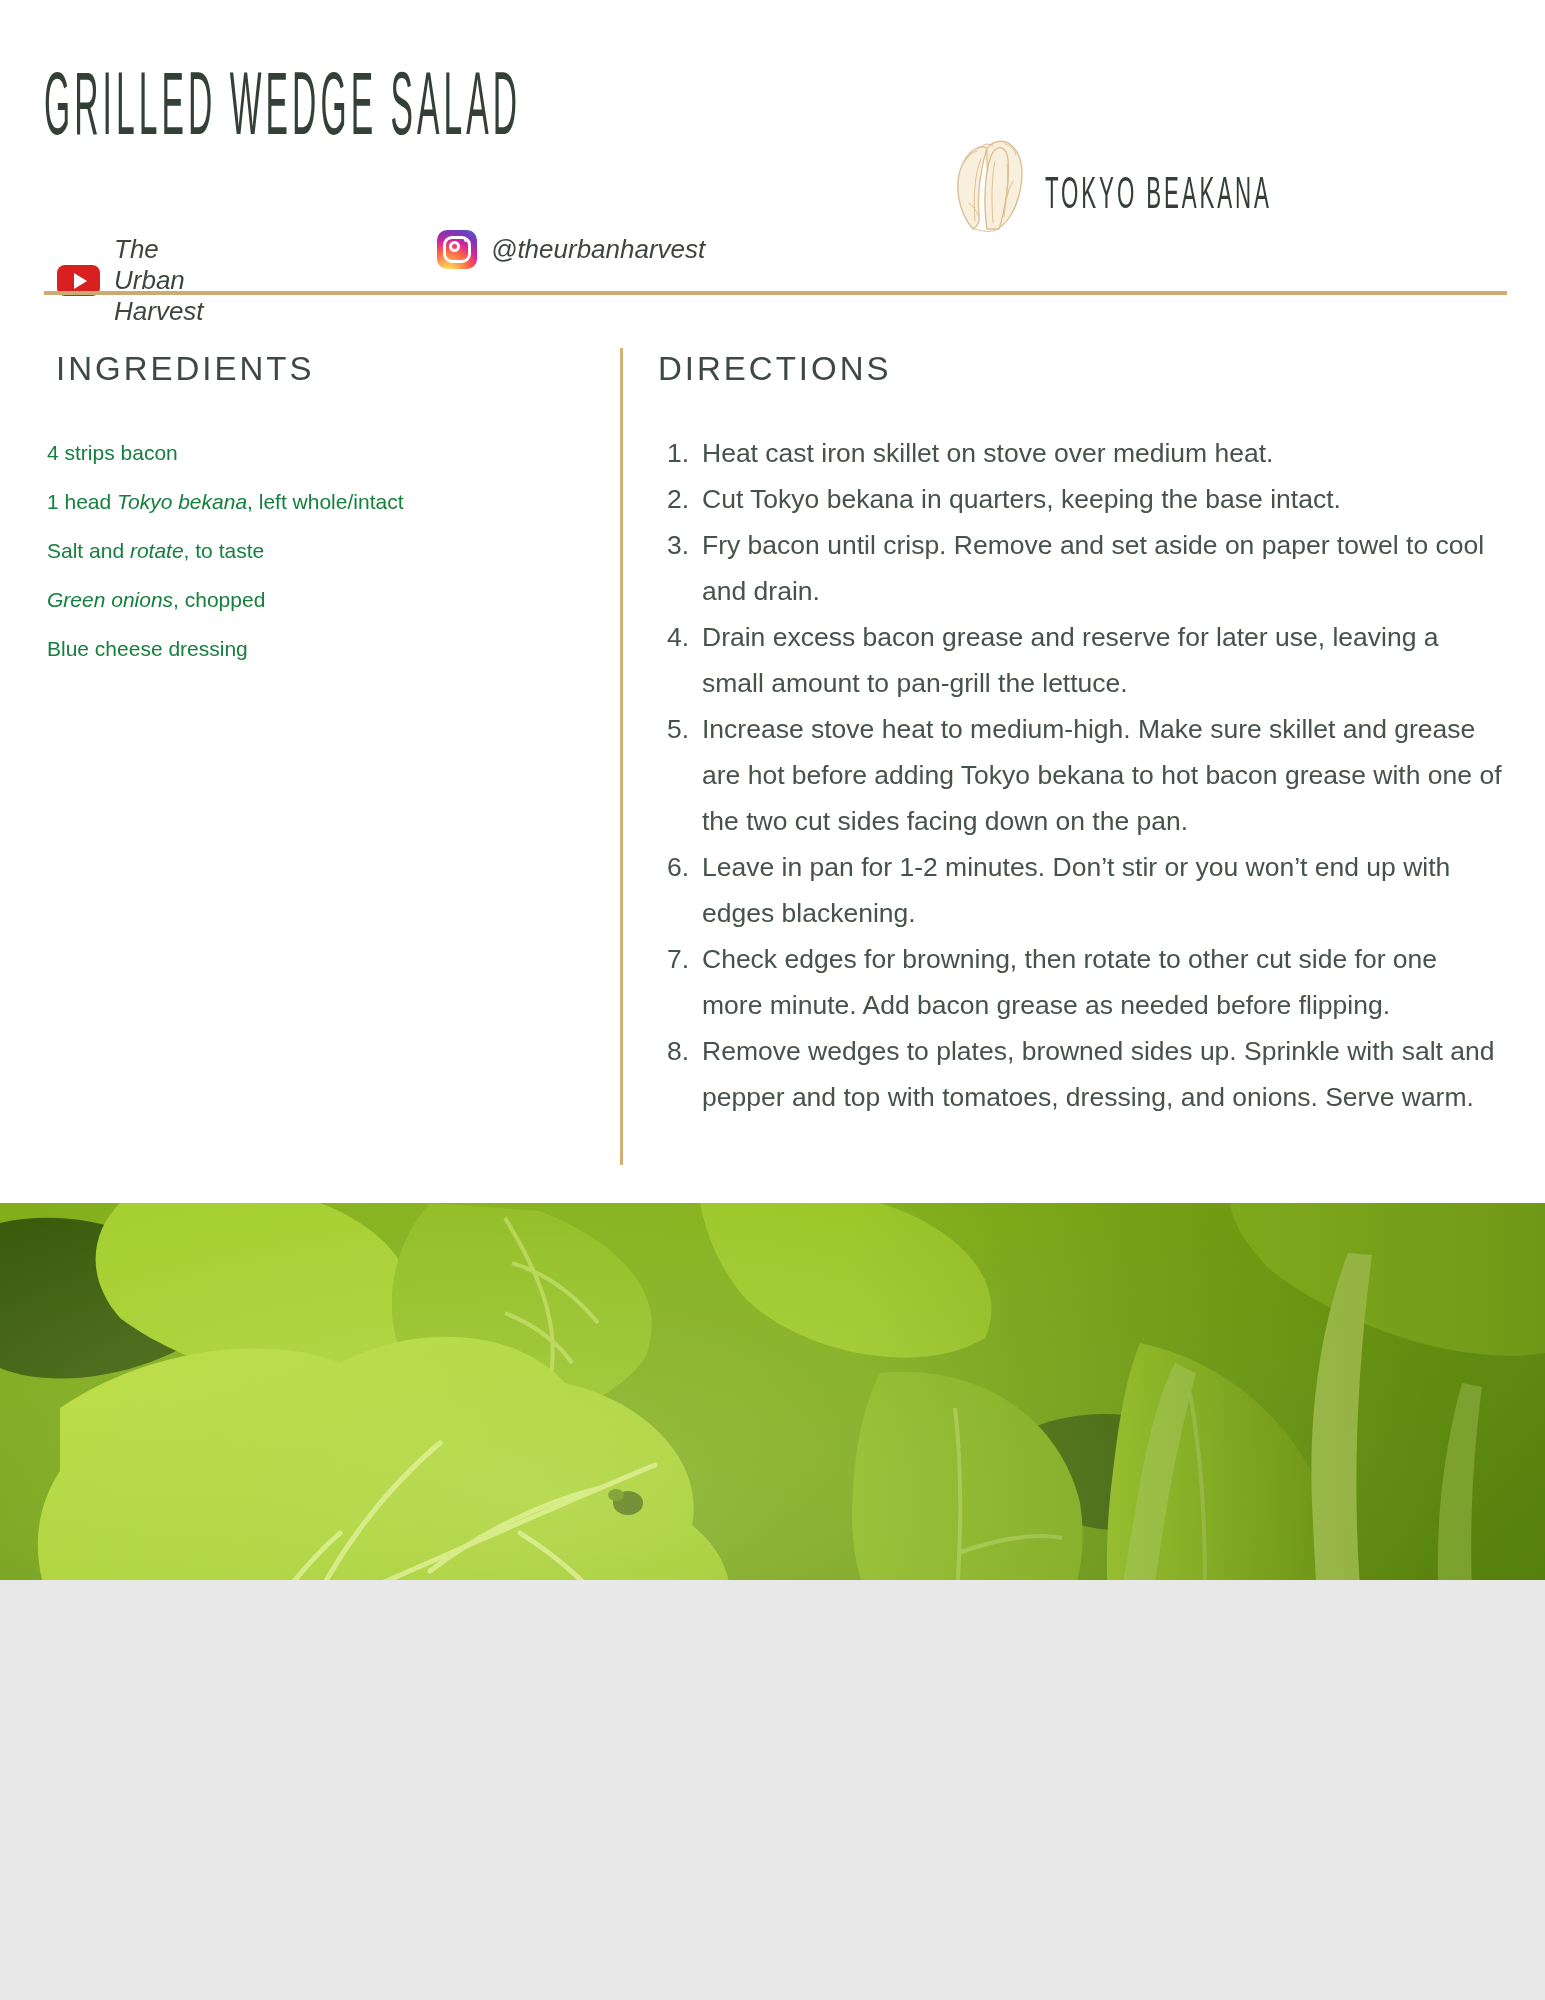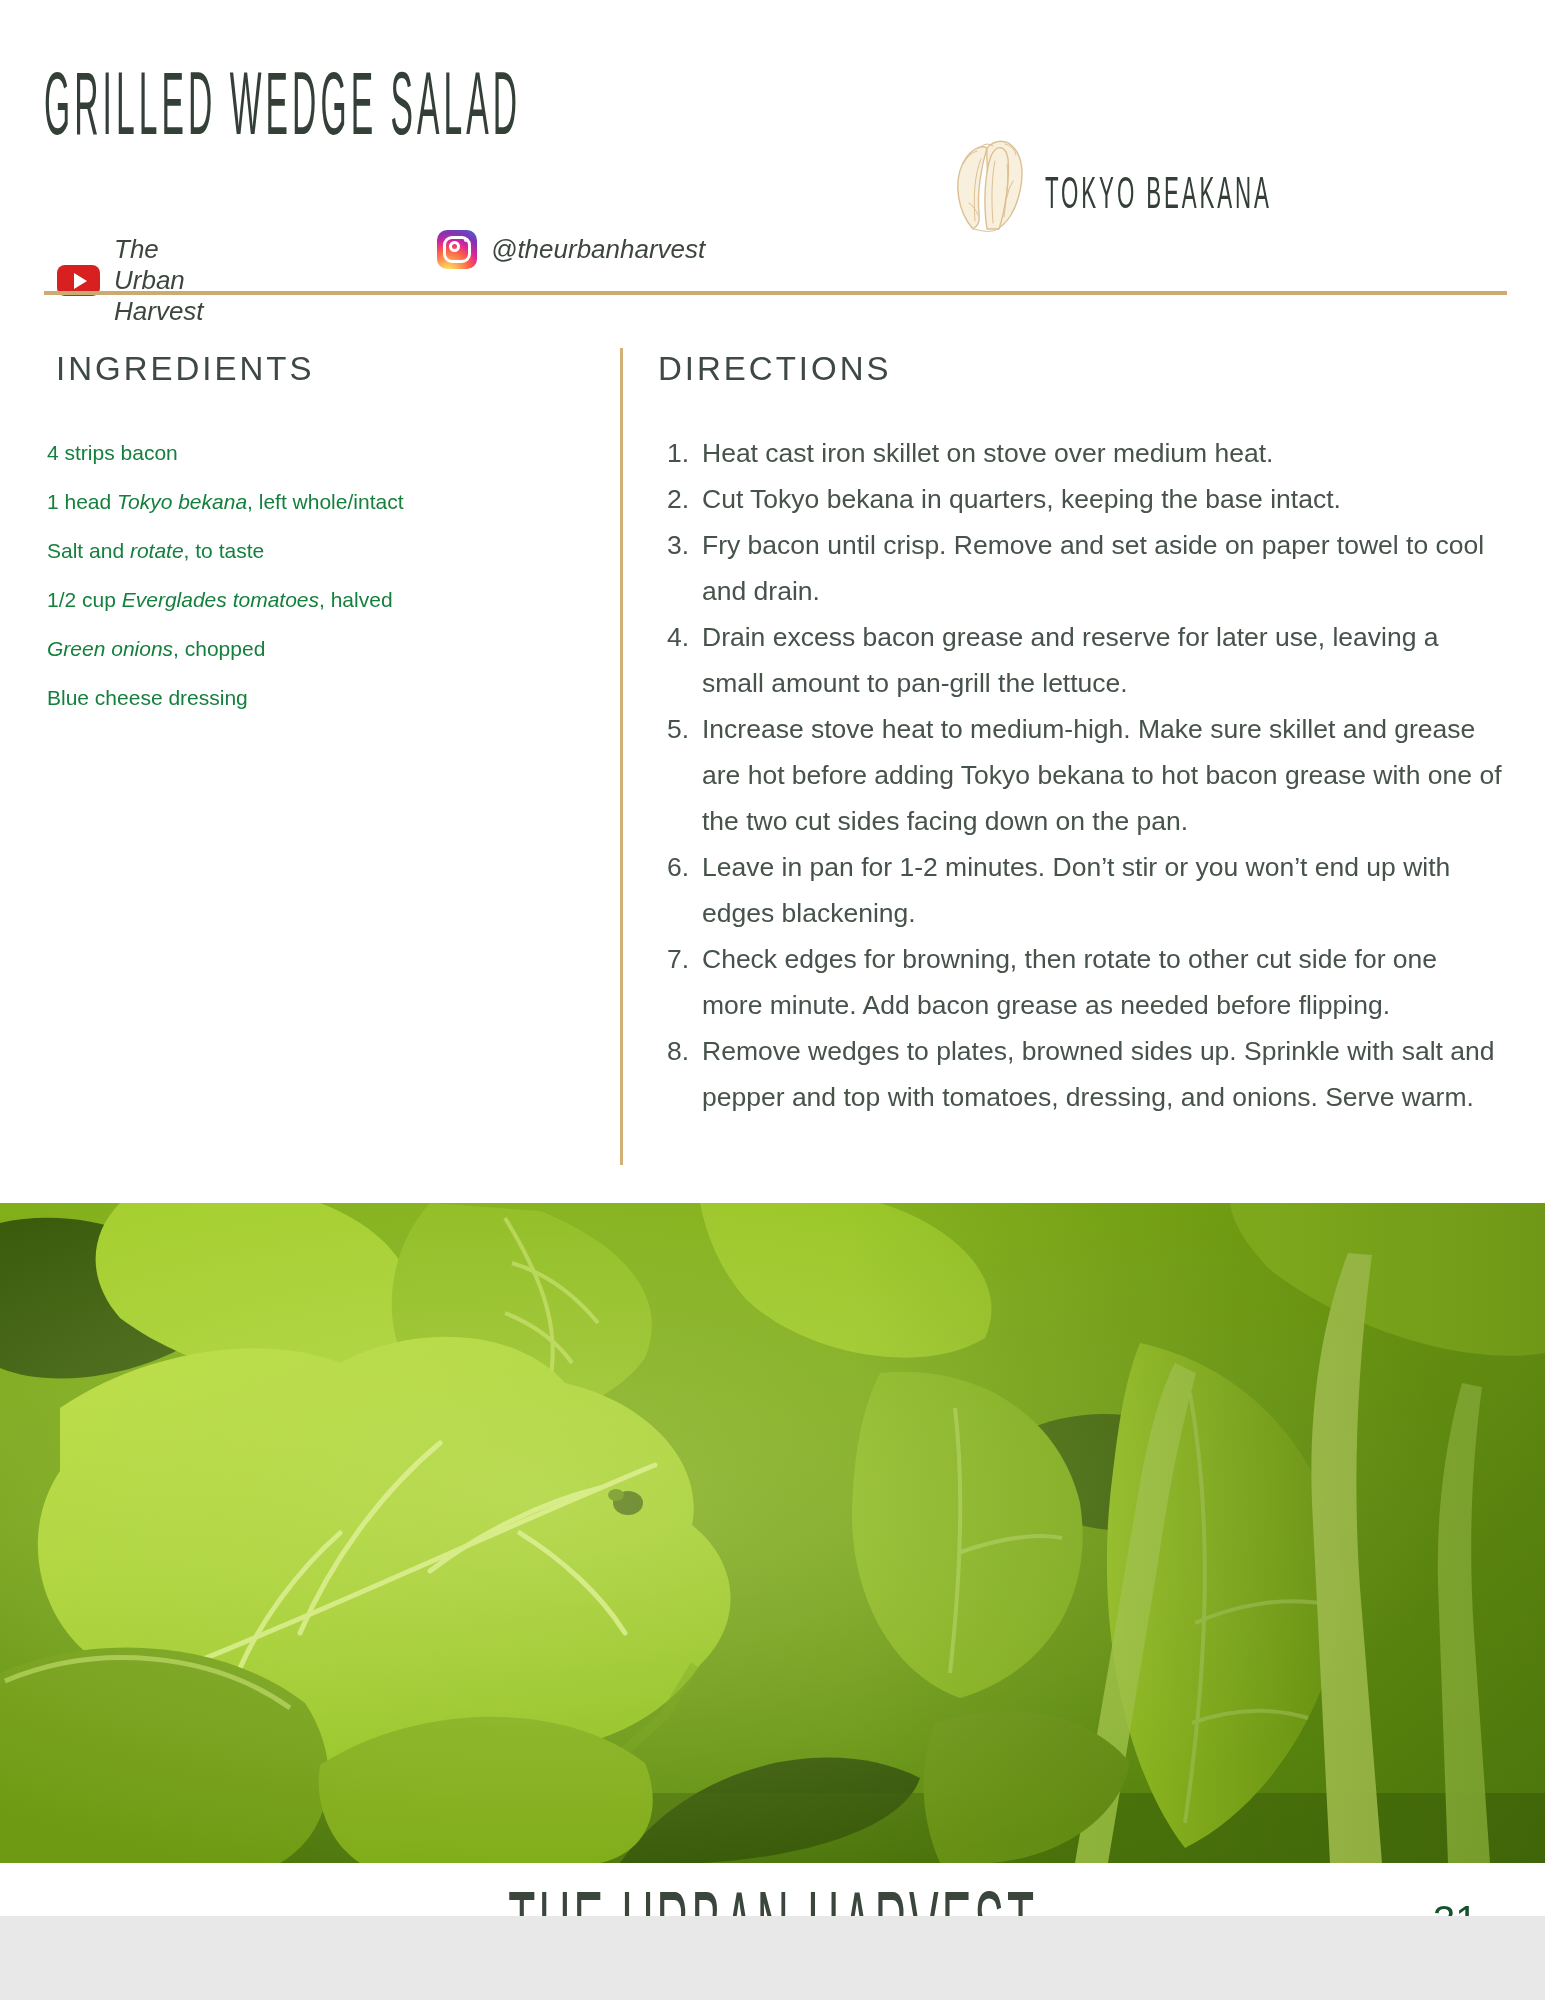--- a/index.html
+++ b/index.html
@@ -1,18 +1,18 @@
 <!DOCTYPE html>
 <html><head>
 <meta charset="utf-8">
 <style>
   * { margin:0; padding:0; box-sizing:border-box; }
   html,body { background:#e8e8e8; }
   .page {
-    position:relative; width:1545px; height:1916px; background:#ffffff;
+    position:relative; width:1545px; height:1580px; background:#ffffff;
     font-family:"Liberation Sans", sans-serif; color:#46524a; overflow:hidden;
     margin:0 auto;
   }
   
   .hand { font-family:"Liberation Sans", sans-serif; color:#333f37; white-space:nowrap; font-weight:400; }
   .recipe-title {
     position:absolute; left:44px; top:52px; font-size:58px; letter-spacing:7px;
     transform:scale(0.58,1.52); transform-origin:0 0;
   }
   .author {
@@ -126,21 +126,20 @@
   <div class="divider"></div>
 
   <div class="col-heading ingredients-heading">INGREDIENTS</div>
   <div class="col-heading directions-heading">DIRECTIONS</div>
   <div class="v-line"></div>
 
   <ul class="ingredients-list">
     <li><span>4 strips bacon</span><em></em><span></span></li>
     <li><span>1 head </span><em>Tokyo bekana</em><span>, left whole/intact</span></li>
     <li><span>Salt and </span><em>rotate</em><span>, to taste</span></li>
-    <li><span>1/2 cup </span><em>Everglades tomatoes</em><span>, halved</span></li>
     <li><span></span><em>Green onions</em><span>, chopped</span></li>
     <li><span>Blue cheese dressing</span><em></em><span></span></li>
   </ul>
 
   <ol class="directions-list">
     <li class="step">
         <span class="step-num">1.</span>
         <span class="step-text">Heat cast iron skillet on stove over medium heat.</span>
       </li>
     <li class="step">

